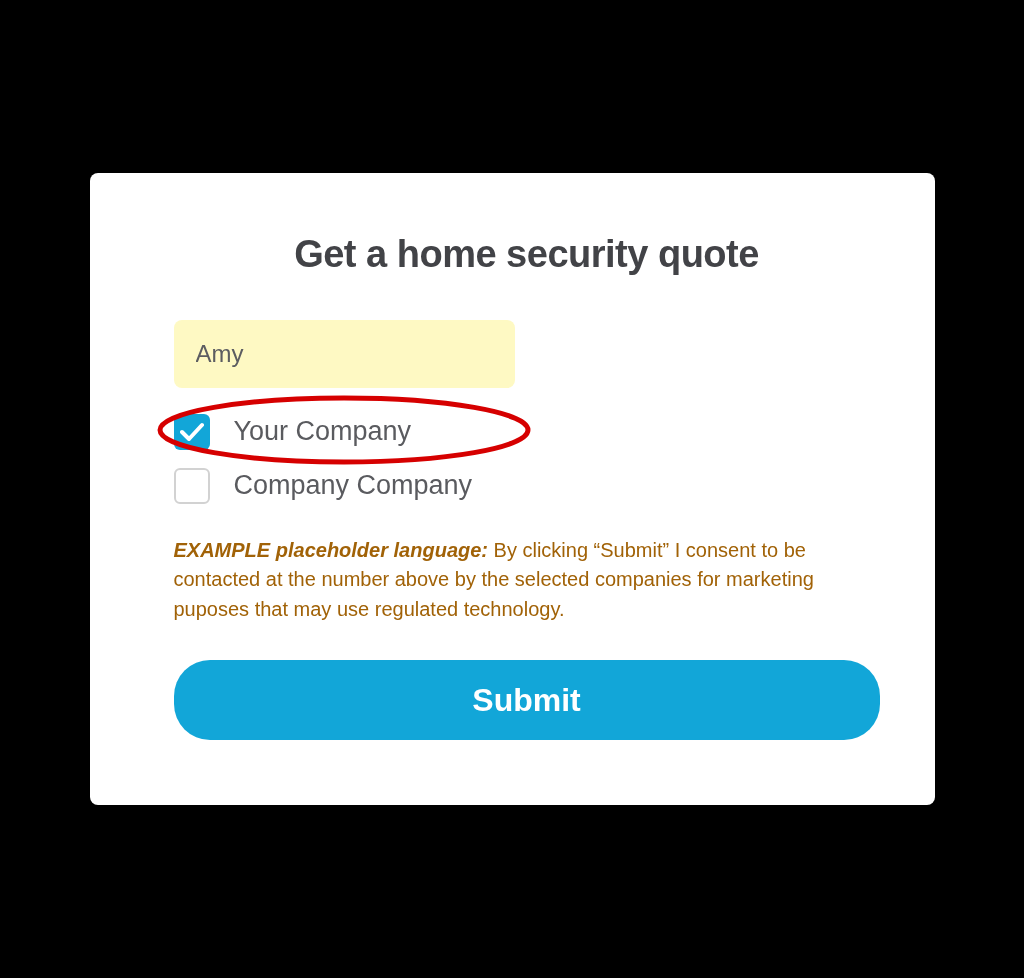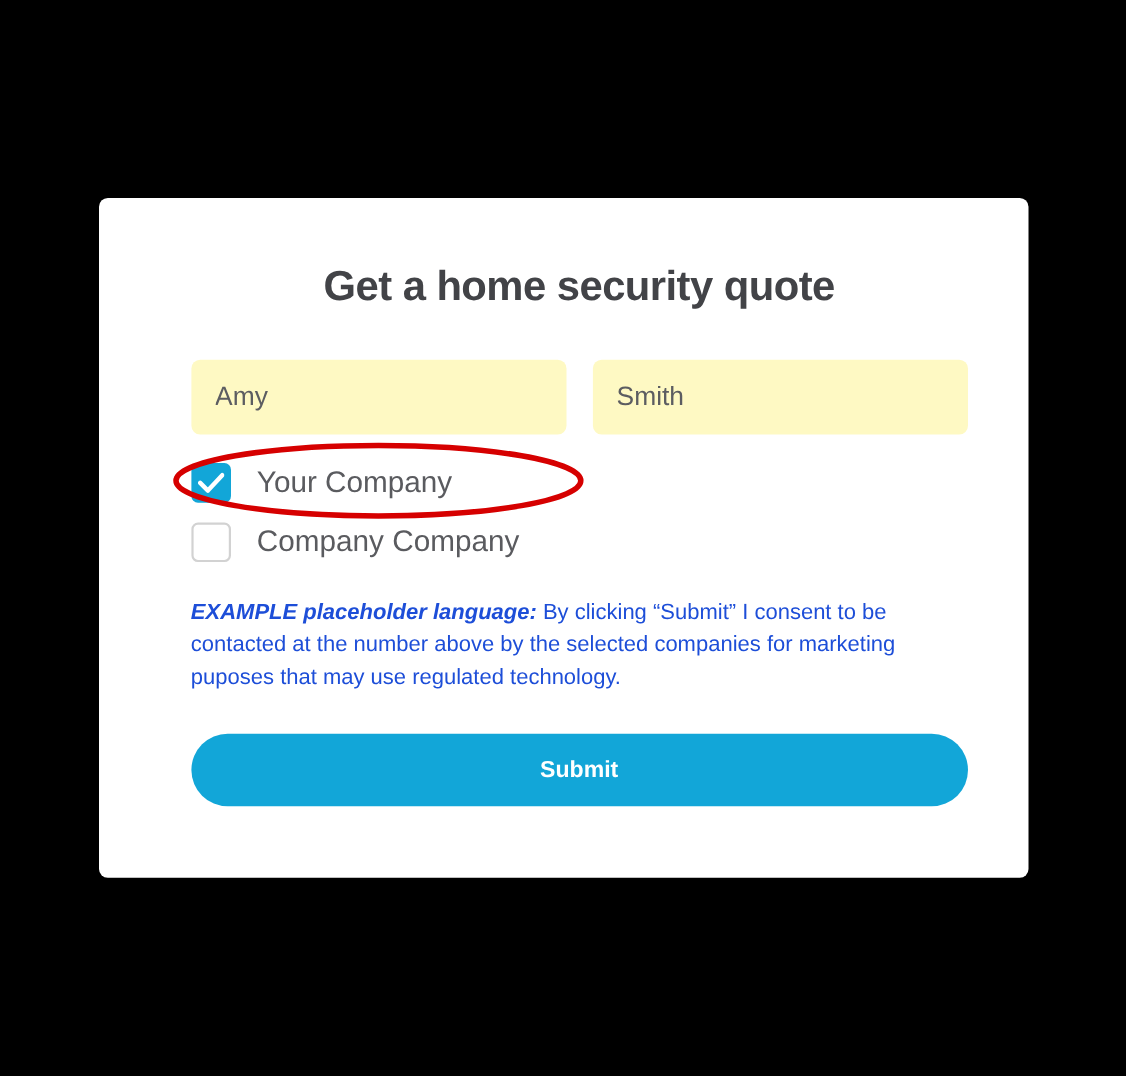--- a/index.html
+++ b/index.html
@@ -82,51 +82,50 @@
     .cbox.unchecked {
       background: #fff;
       border: 2px solid #d2d2d2;
     }
     .cbox svg { width: 24px; height: 20px; }
     .check-label {
       color: #5a5b5f;
       font-size: 27px;
     }
     .disclaimer {
-      color: #1d4ed8;
+      color: #a16207;
       font-size: 20px;
       line-height: 1.48;
       margin-bottom: 36px;
     }
     .disclaimer .lead {
       font-style: italic;
       font-weight: 600;
     }
     .submit {
       background: #12a6d8;
       color: #fff;
       border: none;
       border-radius: 36px;
       width: 100%;
-      height: 66px;
-      font-size: 21px;
+      height: 80px;
+      font-size: 32px;
       font-weight: 700;
       cursor: pointer;
       font-family: inherit;
     }
   </style>
 </head>
 <body>
 
 <div class="card">
   <h1 class="title">Get a home security quote</h1>
 
   <div class="row">
     <input class="field" value="Amy" style="">
-    <input class="field" value="Smith" style="">
   </div>
 
 
   <div class="checks">
     <svg class="annot-ellipse" viewBox="0 0 380 72">
       <ellipse cx="190" cy="36" rx="184" ry="32" fill="none" stroke="#d60000" stroke-width="5"></ellipse>
     </svg>
 
     <div class="check-row">
       <div class="cbox checked">

